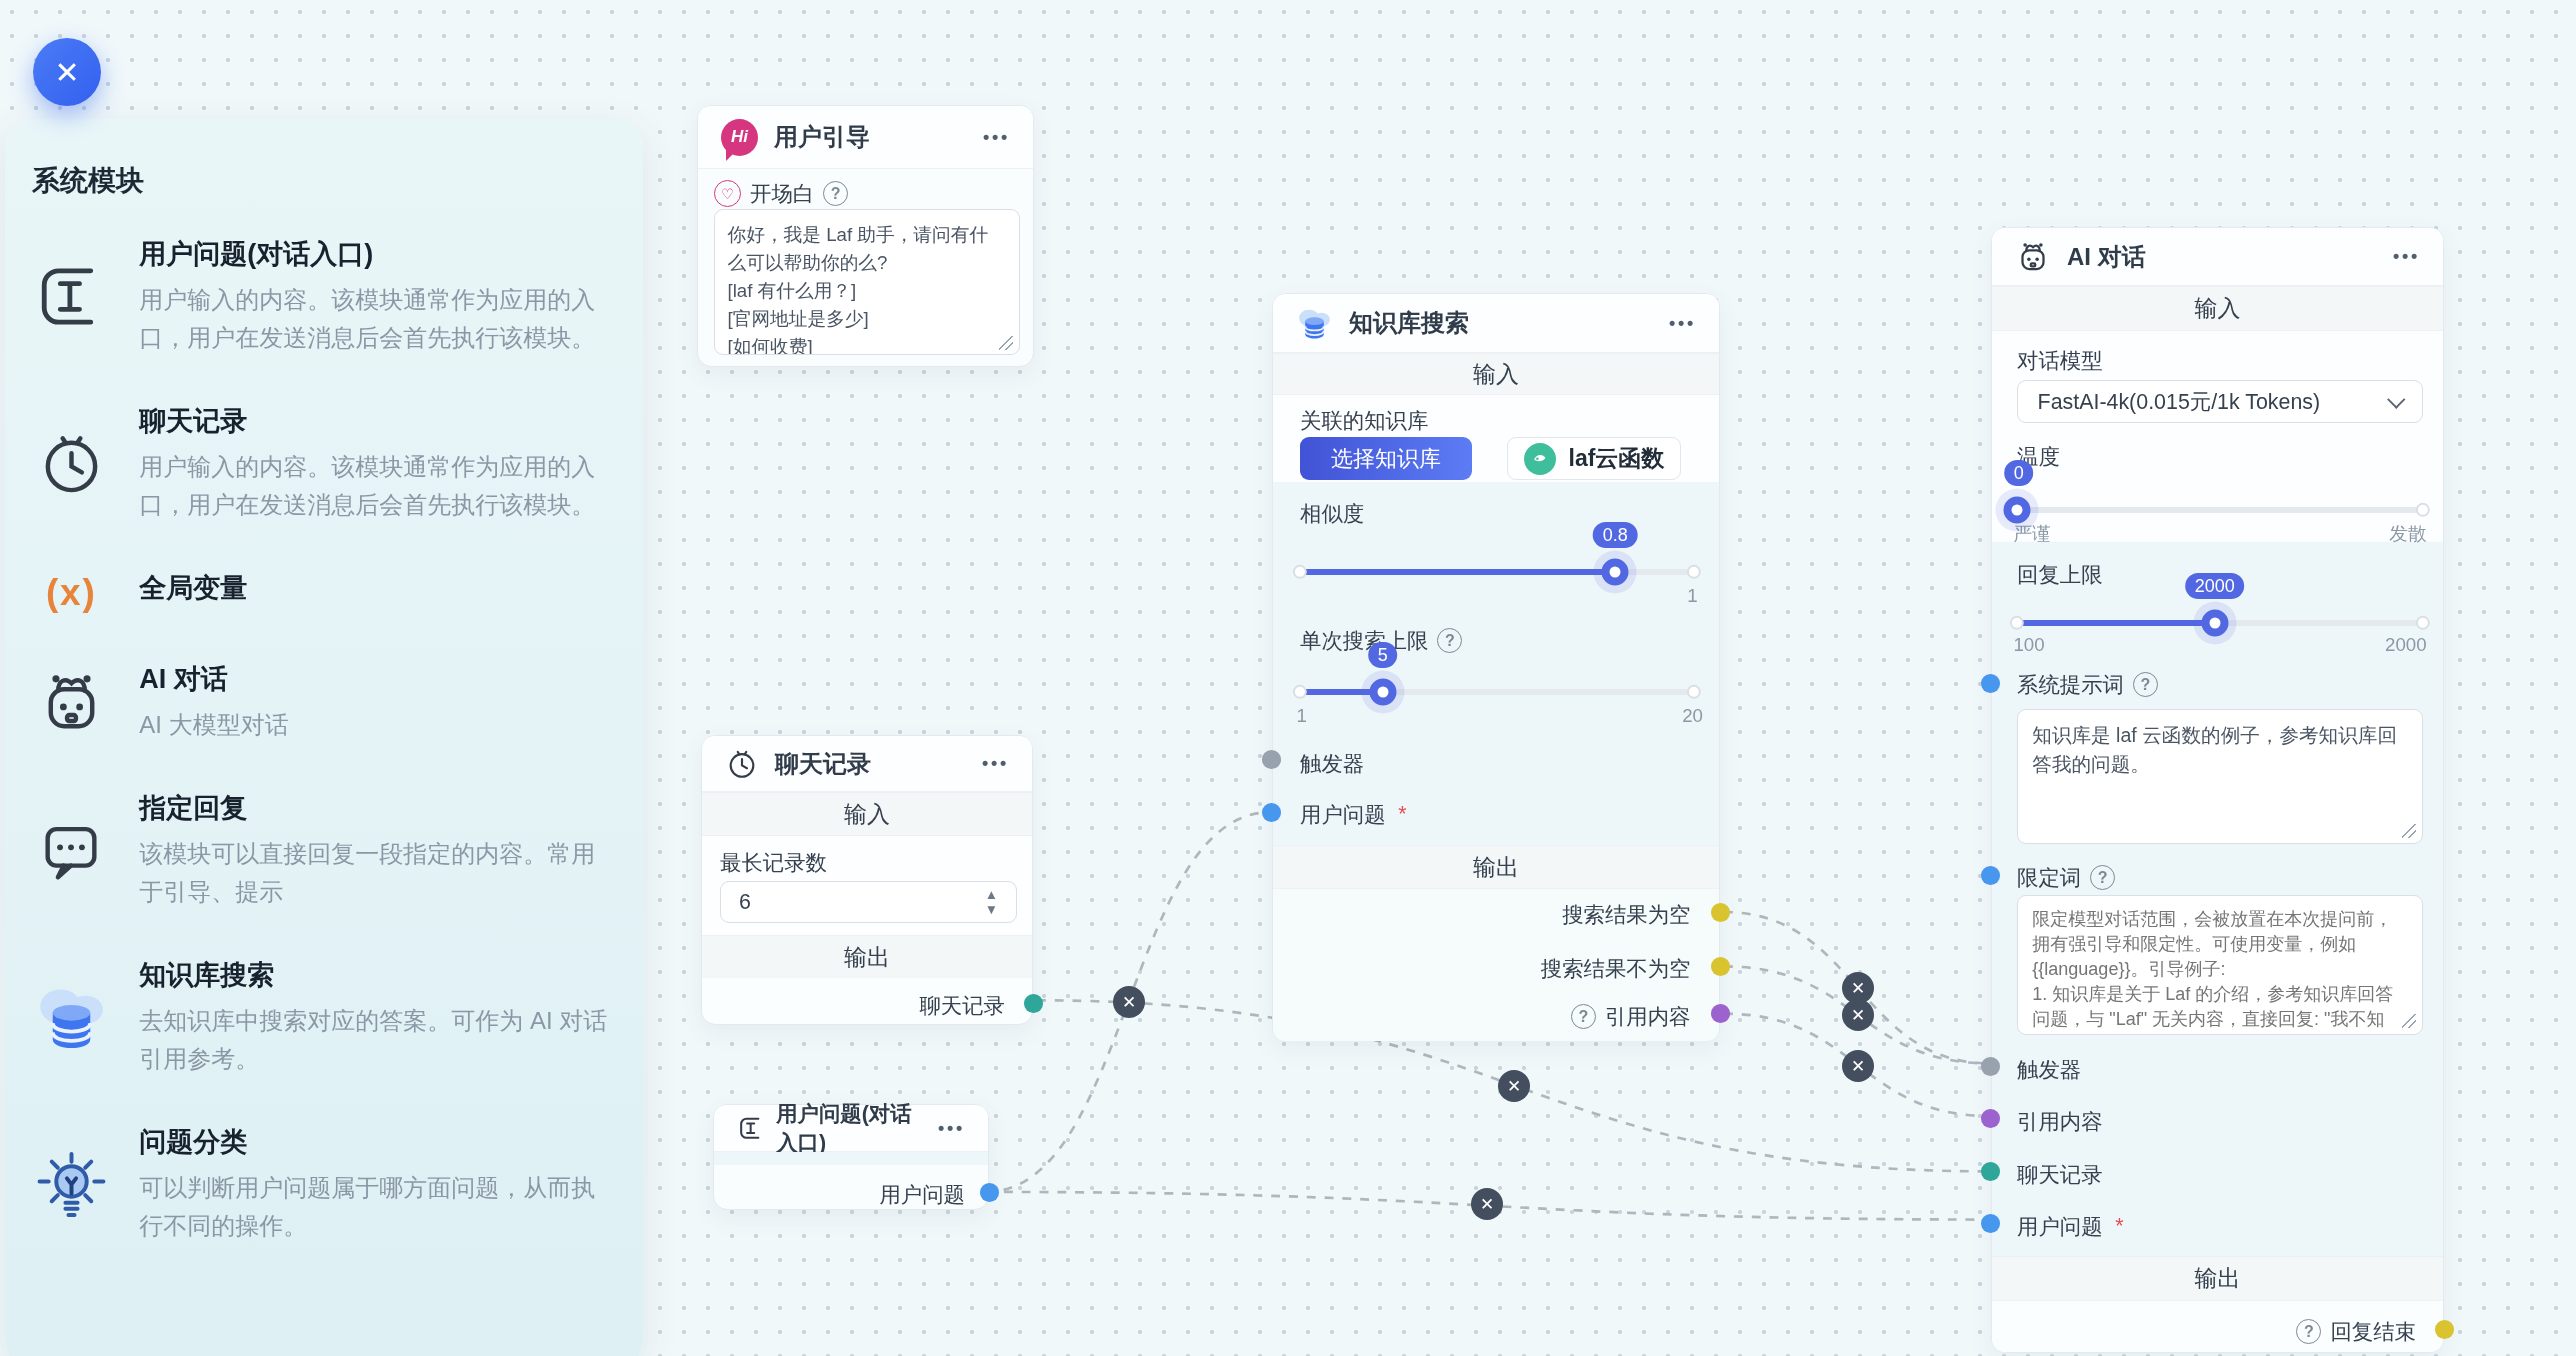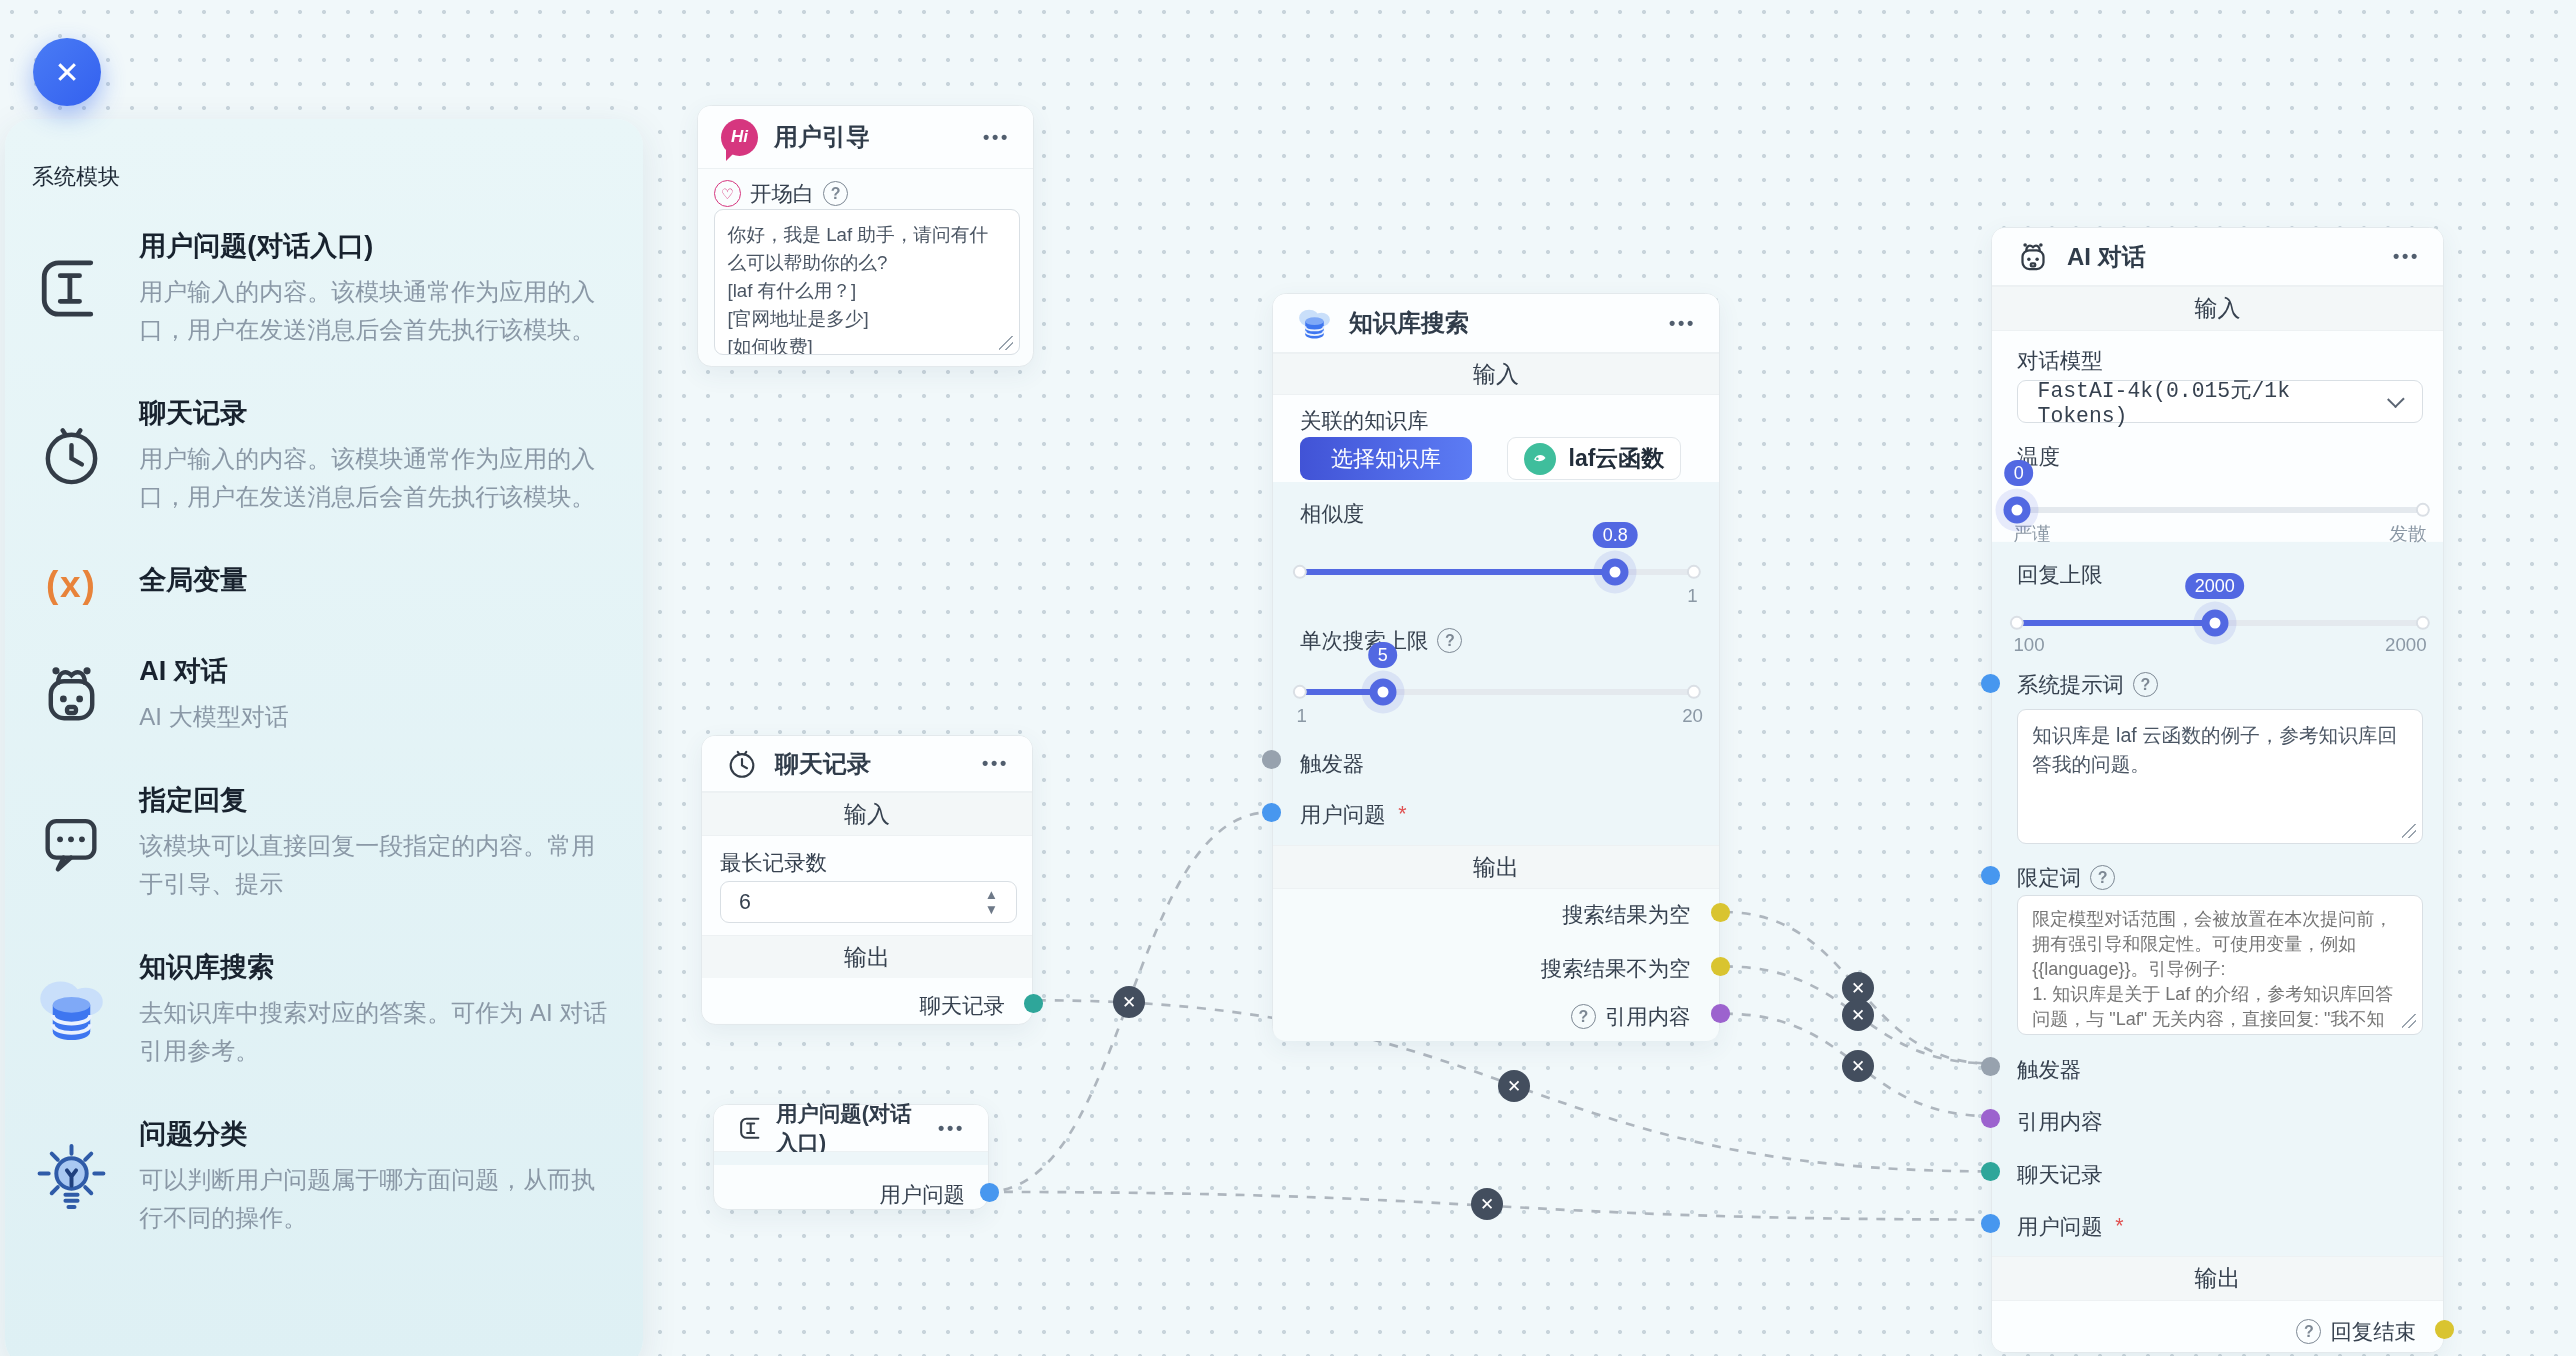--- a/index.html
+++ b/index.html
@@ -12,21 +12,21 @@
     position:relative; color:#3A4654;
   }
   
   .close-btn{position:absolute;left:33px;top:38px;width:68px;height:68px;border-radius:50%;
     background:linear-gradient(135deg,#4a7cf5,#3360ef);box-shadow:0 9px 25px rgba(59,110,242,.45);
     display:flex;align-items:center;justify-content:center;color:#fff;font-size:30px;font-weight:bold;z-index:60;cursor:pointer;}
   
   .sidebar{position:absolute;left:5.3px;top:119px;width:638px;height:1248px;z-index:50;
     background:linear-gradient(180deg,#E9F6F8 0%,#DEF0F4 100%);
     border-radius:27px;box-shadow:0 9px 36px rgba(40,70,90,.10);padding:36px 36px 0 23px;}
-  .sb-title{font-size:22px;font-weight:normal;color:#1E2936;margin:7.1px 0 36px 3.6px;}
+  .sb-title{font-size:28px;font-weight:bold;color:#1E2936;margin:7.1px 0 36px 3.6px;}
   .sb-item{display:flex;gap:25px;margin-bottom:46px;cursor:grab;}
   .sb-icon{flex:0 0 86px;display:flex;align-items:center;justify-content:center;}
   .sb-item-title{font-size:27px;font-weight:600;color:#18222E;margin-bottom:9px;}
   .sb-item-desc{font-size:24px;line-height:38px;color:#8A98A6;}
   .var-icon{font-size:37px;font-weight:bold;color:#E8833A;letter-spacing:1.8px;}
   
   .node{position:absolute;background:#FAFDFE;border:1.8px solid #E3E9EC;border-radius:14.3px;
     box-shadow:0 7.1px 23px rgba(60,90,110,.07);z-index:20;}
   .node-header{position:absolute;left:0;top:0;right:0;display:flex;align-items:center;gap:16px;
     padding:0 23px;background:#FCFEFF;border-bottom:1.8px solid #ECF1F3;border-radius:12.5px 12.5px 0 0;}
@@ -53,21 +53,21 @@
   .end-dot{position:absolute;top:50%;width:14.3px;height:14.3px;border-radius:50%;background:#fff;border:2.7px solid #DADFE5;transform:translate(-50%,-50%);}
   .bubble{position:absolute;transform:translateX(-50%);background:#5268E2;color:#fff;font-size:18px;
     border-radius:14.3px;padding:2.7px 9.8px;white-space:nowrap;}
   .mm{position:absolute;font-size:18.7px;color:#8B98A5;}
   
   .textarea{position:absolute;border:1.8px solid #D9DFE4;border-radius:9px;background:#fff;
     font-family:inherit;color:#4A5563;resize:none;overflow:hidden;}
   .rz{position:absolute;right:3.6px;bottom:3.6px;width:14.3px;height:14.3px;pointer-events:none;
     background:linear-gradient(135deg,transparent 0 45%,#9AA4AE 45% 52%,transparent 52% 70%,#9AA4AE 70% 77%,transparent 77%);}
   .selectbox{position:absolute;display:flex;align-items:center;border:1.8px solid #D9DFE4;border-radius:9px;
-    background:#fff;font-size:21.4px;color:#36414F;padding:0 19.6px;cursor:pointer;font-family:Liberation Mono, monospace;}
+    background:#fff;font-size:21.4px;color:#36414F;padding:0 19.6px;cursor:pointer;}
   .chev{width:12.5px;height:12.5px;border-right:2.7px solid #5B6573;border-bottom:2.7px solid #5B6573;
     transform:rotate(45deg);margin-left:auto;margin-top:-5.3px;}
   .numinput{position:absolute;display:flex;align-items:center;border:1.8px solid #D9DFE4;border-radius:9px;
     background:#fff;font-size:21.4px;color:#36414F;padding:0 18px;}
   .stepper{margin-left:auto;display:flex;flex-direction:column;gap:1.8px;font-size:13.4px;color:#6E7988;line-height:13.4px;cursor:pointer;}
   .btn-blue{position:absolute;display:flex;align-items:center;justify-content:center;
     background:linear-gradient(90deg,#4153D6,#5C7CF4);color:#fff;font-size:22px;border-radius:9px;cursor:pointer;}
   .kb-tag{position:absolute;display:flex;align-items:center;gap:12.5px;background:#fff;border:1.8px solid #E2E7EB;
     border-radius:9px;padding:0 16px;font-size:23px;font-weight:bold;color:#222D3A;}
   .laf-circ{width:32px;height:32px;border-radius:50%;background:#3FBE9C;display:flex;align-items:center;justify-content:center;}

